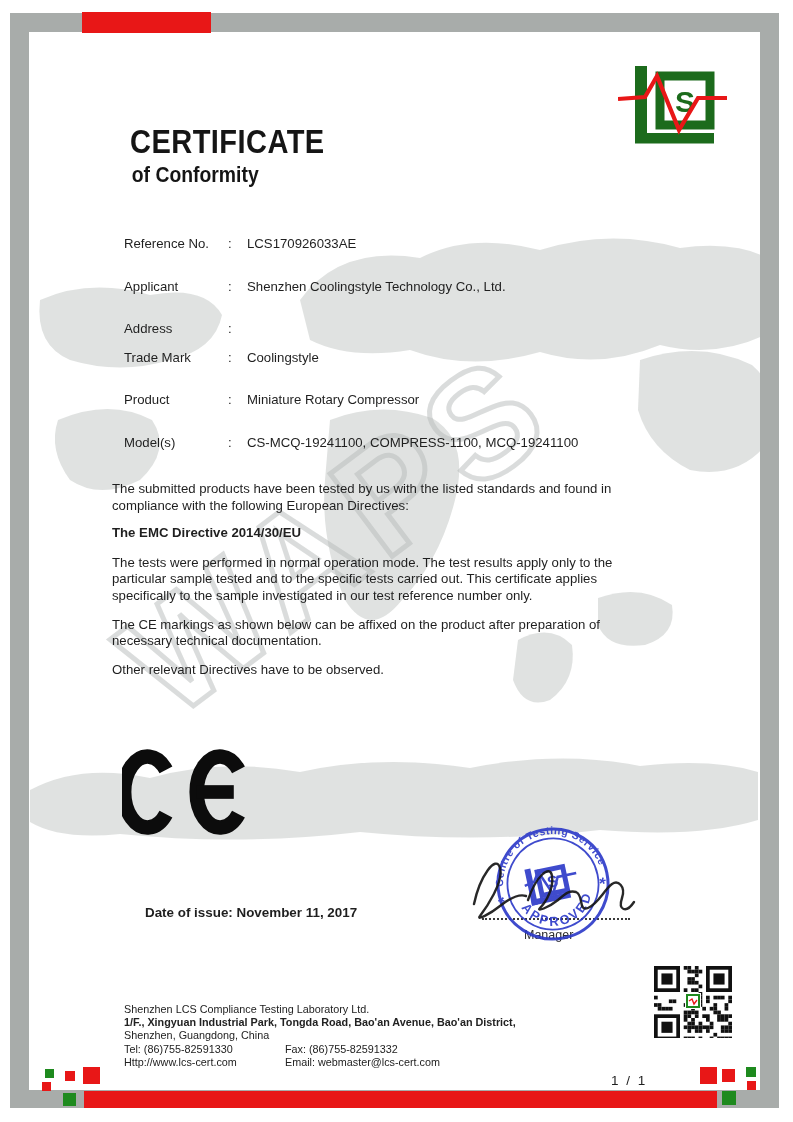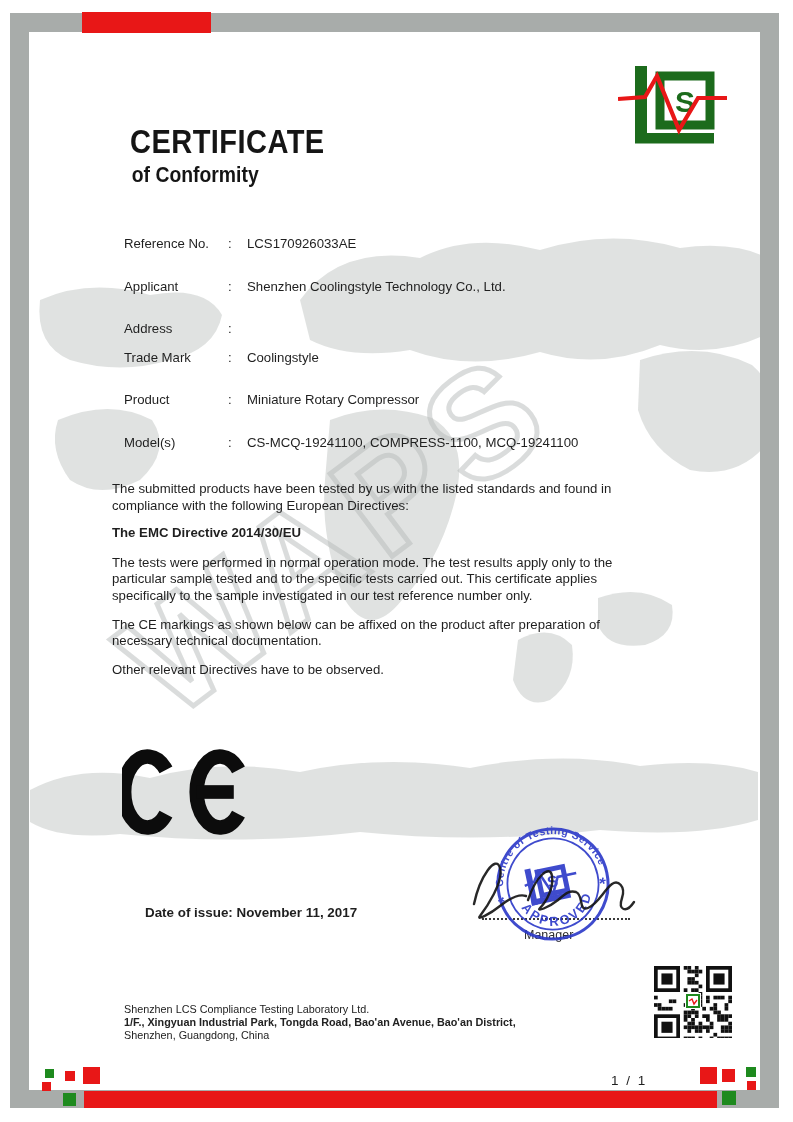--- a/index.html
+++ b/index.html
@@ -322,15 +322,21 @@
       <rect x="31" y="27" width="16" height="16" fill="#fff"></rect>
       <rect x="33" y="29" width="12" height="12" fill="none" stroke="#1e8a1e" stroke-width="2"></rect>
       <polyline points="35,35 38,33 40,38 43,34" fill="none" stroke="#e81717" stroke-width="1.4"></polyline>
     </svg>
   <div class="page-num">1 / 1</div>
 
   <div class="footer-block">
     <div class="footer-line">Shenzhen LCS Compliance Testing Laboratory Ltd.</div>
     <div class="footer-line bold">1/F., Xingyuan Industrial Park, Tongda Road, Bao'an Avenue, Bao'an District,</div>
     <div class="footer-line">Shenzhen, Guangdong, China</div>
+    <div class="footer-cols">
+      <span>Tel: (86)755-82591330</span>
+      <span>Fax: (86)755-82591332</span>
+      <span>Http://www.lcs-cert.com</span>
+      <span>Email: webmaster@lcs-cert.com</span>
+    </div>
   </div>
 
 </div>
 
 </body></html>

